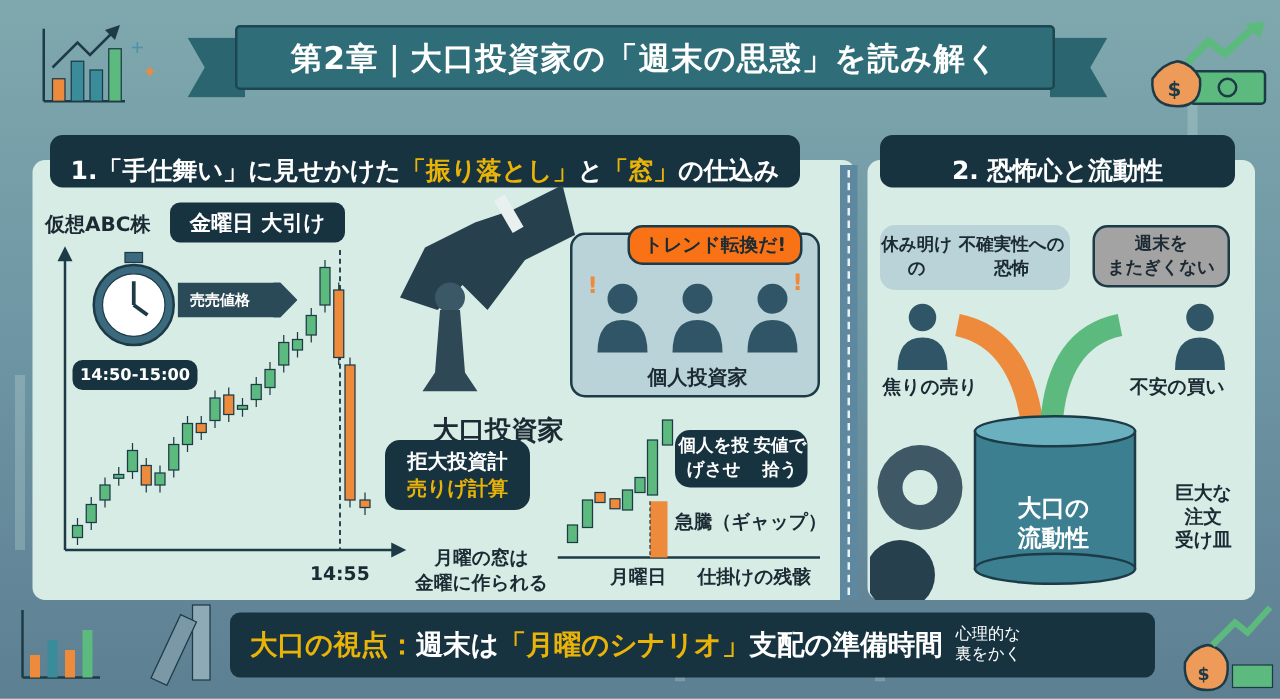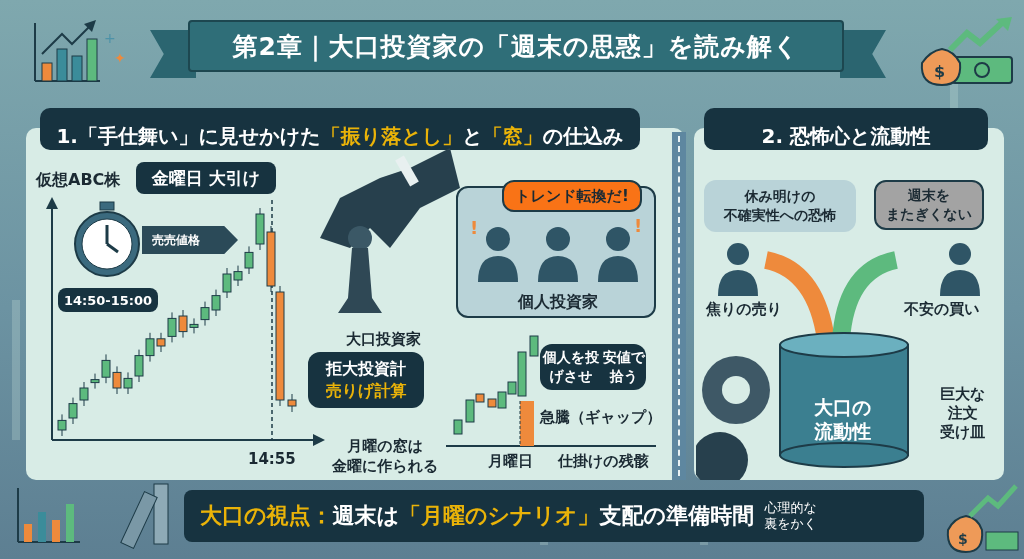--- a/index.html
+++ b/index.html
@@ -148,21 +148,21 @@
   </div>
 <div class="abs pill" style="left:58px;top:288px;width:100px;height:24px;font-size:13px">14:50-15:00</div>
 <div class="abs lbl" style="left:248px;top:450px">14:55</div>
 
 <svg class="abs" style="left:310px;top:148px" width="150" height="180">
   <path d="M140 0 L100 20 L70 30 L30 50 L10 90 L40 100 L60 80 L80 100 L110 60 L150 40Z" fill="#27404d"></path>
   <rect x="92" y="8" width="10" height="30" fill="#e8f0f0" transform="rotate(-30 97 23)"></rect>
   <circle cx="50" cy="90" r="12" fill="#3b5866"></circle>
   <path d="M42 100 L58 100 L62 150 L72 165 L28 165 L38 150Z" fill="#2f4855"></path>
 </svg>
-<div class="abs lbl" style="left:346px;top:330px;font-size:15px">大口投資家</div>
+<div class="abs lbl" style="left:346px;top:330px;font-size:21px">大口投資家</div>
 <div class="abs bubble" style="left:308px;top:352px;width:116px;height:56px;background:#173340;color:#fff;font-size:16px;flex-direction:column;line-height:22px">
   <span>拒大投資計</span>
   <span class="orange">売りげ計算</span>
 </div>
 <div class="abs lbl" style="left:332px;top:436px;text-align:center;line-height:20px">
   <div>月曜の窓は</div>
   <div>金曜に作られる</div>
 </div>
 
 <div class="abs bubble" style="left:456px;top:186px;width:200px;height:132px;background:#b9d3d8;border:2px solid #1d3b47"></div>
@@ -201,21 +201,21 @@
     <rect x="72" y="30" width="8" height="44" fill="#5dba7e"></rect>
     <rect x="84" y="14" width="8" height="20" fill="#5dba7e"></rect>
   </g>
   <rect x="74" y="79" width="14" height="45" fill="#ee8a3c"></rect>
   <line x1="74" y1="79" x2="74" y2="124" stroke="#1d3b47" stroke-dasharray="3,2"></line>
 </svg>
 <div class="abs lbl" style="left:540px;top:408px">急騰（ギャップ）</div>
 <div class="abs lbl" style="left:558px;top:452px">仕掛けの残骸</div>
 <div class="abs lbl" style="left:488px;top:452px">月曜日</div>
 
-<div class="abs bubble" style="left:704px;top:180px;width:152px;height:52px;background:#b9d3d8;font-size:14px;flex-direction:column;line-height:19px">
+<div class="abs bubble" style="left:704px;top:180px;width:152px;height:52px;background:#b9d3d8;font-size:14px;line-height:19px">
   <span>休み明けの</span>
   <span>不確実性への恐怖</span>
 </div>
 <div class="abs bubble" style="left:874px;top:180px;width:110px;height:50px;background:#a3a3a3;border:2px solid #1d3b47;font-size:14px;flex-direction:column;line-height:19px">
   <span>週末を</span>
   <span>またぎくない</span>
 </div>
 <svg class="abs" style="left:710px;top:240px" width="290" height="60">
   <g fill="#2f5566">
       <circle cx="28" cy="14" r="11"></circle>

